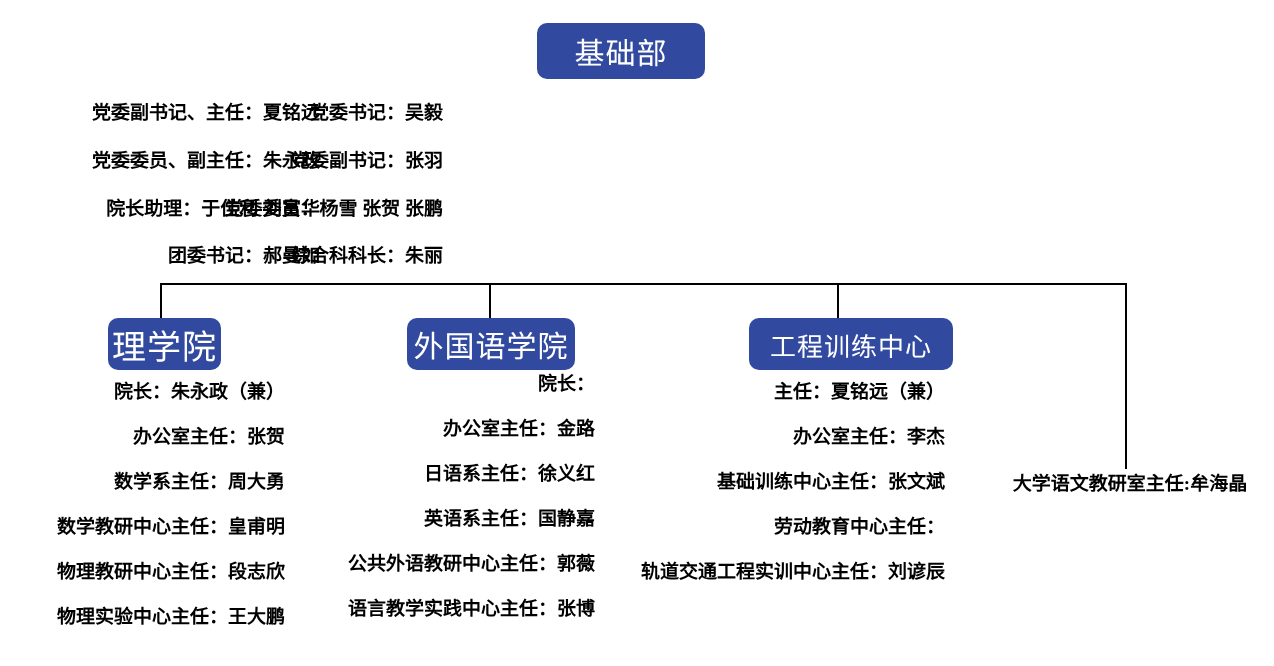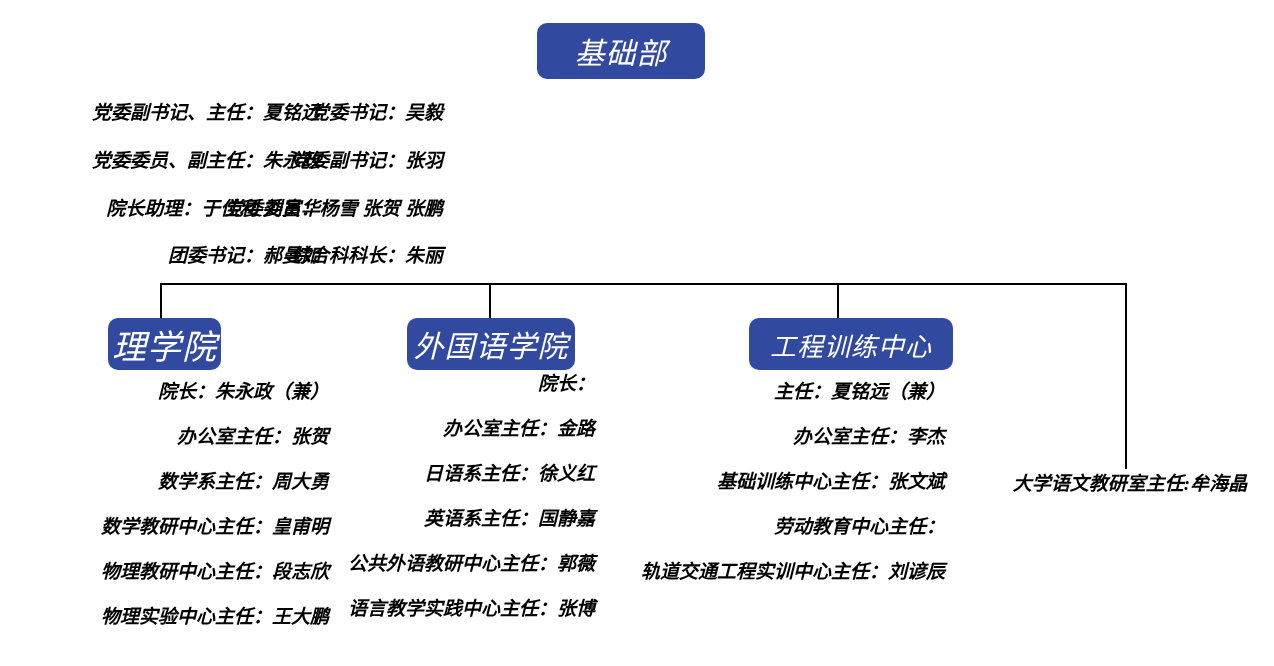--- a/index.html
+++ b/index.html
@@ -11,21 +11,20 @@
   body {
     font-family: "Liberation Serif", "DejaVu Serif", serif;
     color: #000000;
   }
   #org-chart {
     position: relative;
     width: 1274px;
     height: 666px;
     overflow: hidden;
     background: #ffffff;
-    font-style: italic;
   }
 
   
   .node-box {
     position: absolute;
     background: #31499F;
     border-radius: 10px;
     color: #ffffff;
     display: flex;
     align-items: center;
@@ -150,21 +149,20 @@
     display: block;
     margin-bottom: 26px;
     white-space: nowrap;
   }
   #col-science {
     left: 0px;
     top: 382px;
     width: 285px;
     text-align: right;
     padding-right: 0px;
-    padding-left: 44px;
   }
   #col-foreign {
     left: 285px;
     top: 374px;
     width: 310px;
     text-align: right;
   }
   #col-engineering {
     left: 600px;
     top: 382px;

